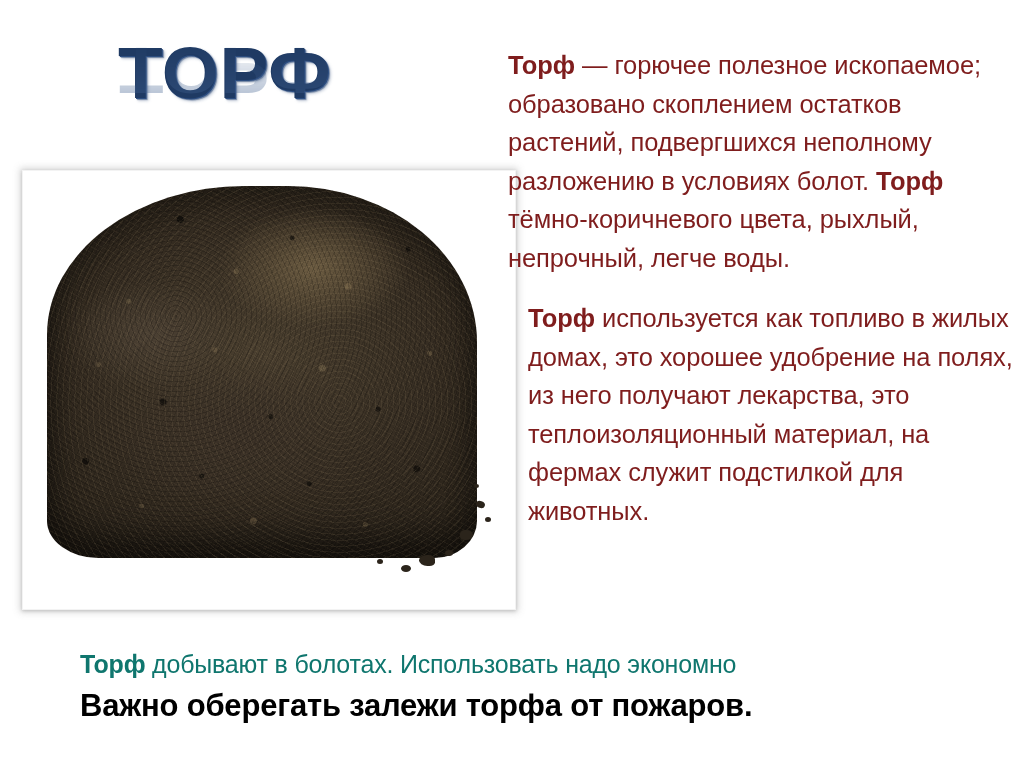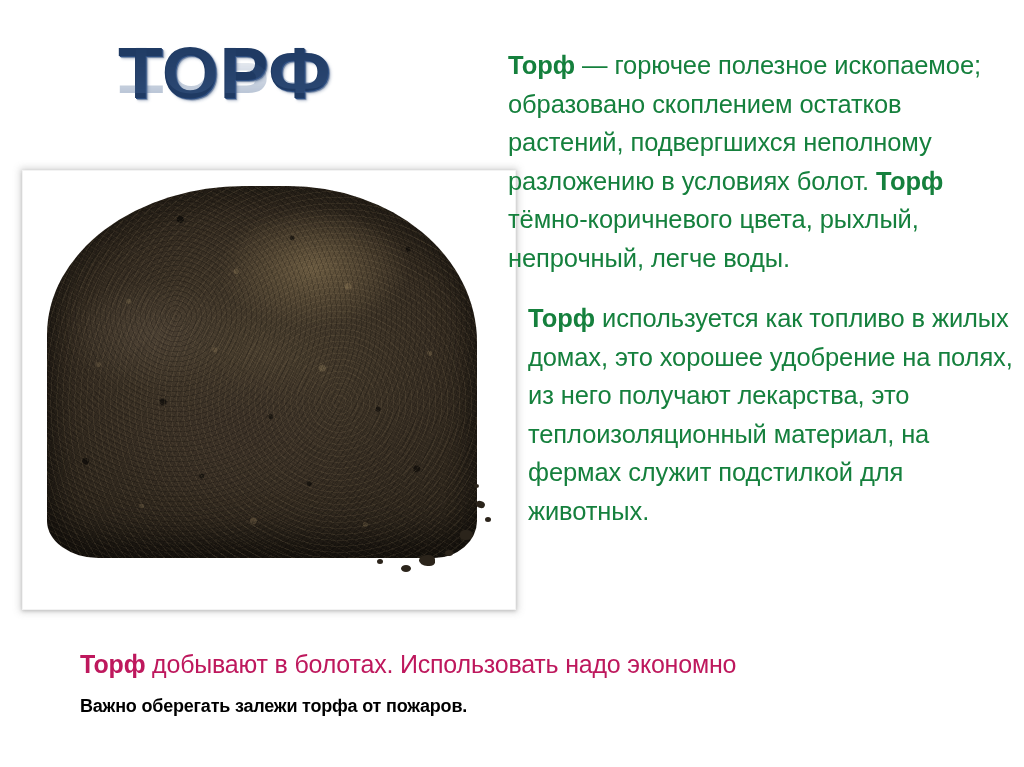--- a/index.html
+++ b/index.html
@@ -165,50 +165,50 @@
   .peat-scatter-8 { right: 14px; bottom: 86px; width: 5px;  height: 4px; }
 
   
   #text-col {
     position: absolute;
     left: 508px;
     top: 46px;
     width: 506px;
   }
   .para {
-    color: #15803d;
+    color: #7f1d1d;
     font-size: 25.5px;
     line-height: 38.5px;
     font-weight: normal;
     letter-spacing: -0.1px;
   }
   #para-1 { margin: 0; }
   #para-2 {
     margin: 22px 0 16px 0;
     padding-left: 20px;
   }
   .kw { font-weight: bold; }
 
   
   #bottom-block {
     position: absolute;
     left: 80px;
     top: 646px;
     width: 880px;
   }
   #bottom-line-1 {
-    color: #be185d;
+    color: #0f766e;
     font-size: 25px;
     line-height: 36px;
     letter-spacing: -0.2px;
     white-space: nowrap;
   }
   #bottom-line-2 {
     color: #000000;
-    font-size: 18px;
+    font-size: 31px;
     line-height: 40px;
     font-weight: bold;
     letter-spacing: -0.2px;
     white-space: nowrap;
     margin-top: 4px;
   }
 </style>
 </head>
 <body>
 

